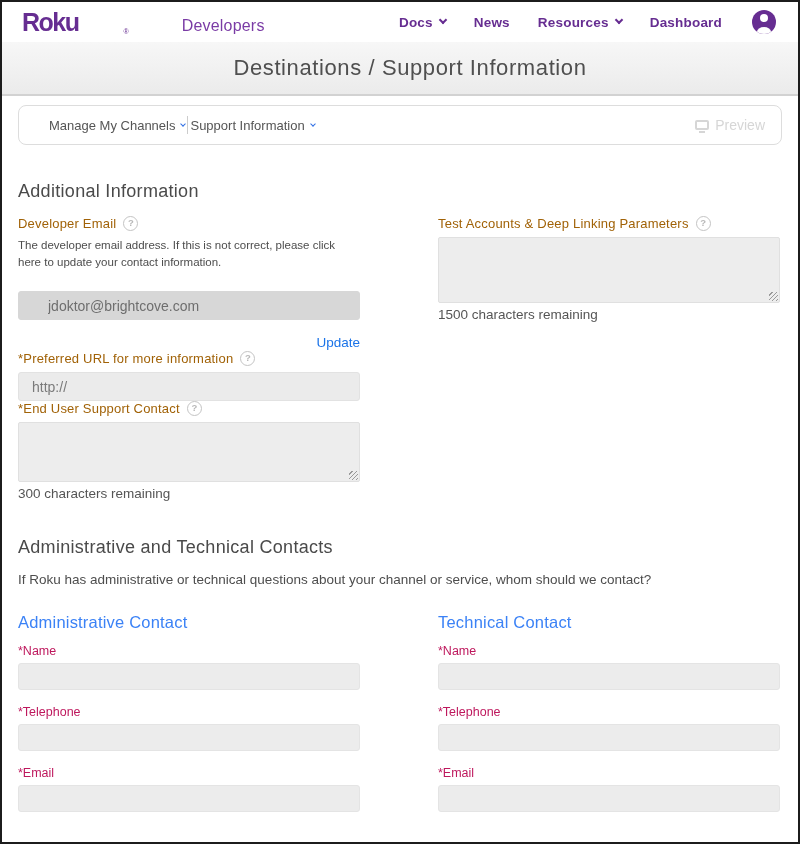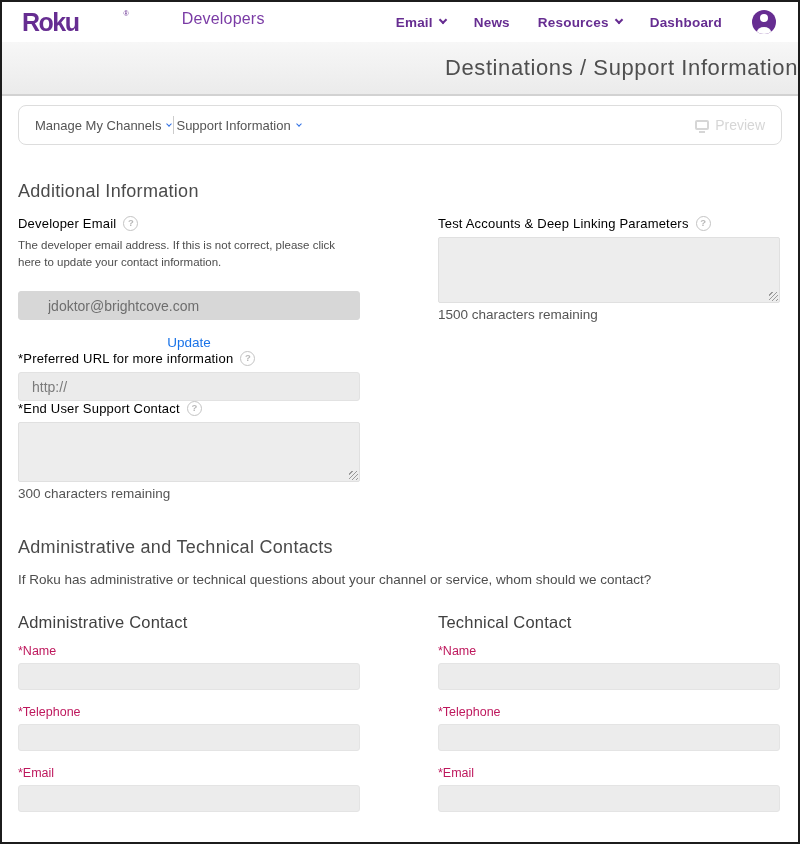--- a/index.html
+++ b/index.html
@@ -17,21 +17,21 @@
     display: flex; flex-direction: column;
     background: #fff;
   }
 
   
   .top-header {
     height: 40px; background: #fff;
     display: flex; align-items: center; justify-content: space-between;
     padding: 0 22px 0 20px; flex: 0 0 auto;
   }
-  .brand { display: flex; align-items: flex-start; gap: 44px; }
+  .brand { display: flex; align-items: flex-end; gap: 44px; }
   .logo {
     font-size: 25px; font-weight: 800; letter-spacing: -1.5px;
     color: #662d91; line-height: 1; cursor: pointer;
   }
   .logo-tm { font-size: 7px; color: #662d91; vertical-align: top; margin: 0 2px 0 1px; }
   .brand-suffix { font-size: 16px; color: #7a3ba5; margin-left: 7px; letter-spacing: 0.2px; }
   .main-nav { display: flex; align-items: center; gap: 28px; }
   .nav-item {
     display: flex; align-items: center; gap: 7px;
     color: #662d91; font-size: 13.5px; font-weight: 700; cursor: pointer;
@@ -55,35 +55,35 @@
   .av-body {
     position: absolute; bottom: -3px; left: 50%; transform: translateX(-50%);
     width: 14px; height: 10px; border-radius: 50% 50% 0 0; background: #fff;
   }
 
   
   .title-band {
     height: 54px; flex: 0 0 auto;
     background: linear-gradient(#f7f7f7, #ebebeb);
     border-bottom: 2px solid #d2d2d2;
-    display: flex; align-items: center; justify-content: flex-end; padding-left: 20px;
+    display: flex; align-items: center; justify-content: center; padding-left: 20px;
   }
   .page-title {
     font-size: 22px; font-weight: 400; color: #4f4f4f; letter-spacing: 0.6px;
   }
 
   
   .content { flex: 1; padding: 9px 16px 0; overflow: hidden; }
 
   .toolbar {
     border: 1px solid #ddd; border-radius: 8px; height: 40px;
     display: flex; align-items: center; justify-content: space-between;
     padding: 0 16px; background: #fff;
   }
-  .tb-left { display: flex; align-items: center; gap: 2px; }
+  .tb-left { display: flex; align-items: center; gap: 2px; margin-left: 14px; }
   .tb-menu {
     display: flex; align-items: center; gap: 6px;
     font-size: 13px; color: #555; cursor: pointer;
   }
   .tb-menu .chev { color: #2f6fe4; }
   .tb-divider { width: 1px; height: 18px; background: #ccc; }
   .tb-preview {
     display: flex; align-items: center; gap: 6px;
     color: #d6d6d6; font-size: 14px; cursor: default;
   }
@@ -98,36 +98,36 @@
 
   h2.section-h {
     font-size: 18px; font-weight: 400; color: #4a4a4a;
     margin: 36px 0 14px; letter-spacing: 0.3px;
   }
   .cols { display: flex; justify-content: space-between; }
   .col { width: 342px; }
   .col.right-col { margin-right: 2px; }
 
   .label-row { display: flex; align-items: center; margin-bottom: 6px; }
-  .field-label { font-size: 13px; color: #000000; letter-spacing: 0.2px; }
+  .field-label { font-size: 13px; color: #a16207; letter-spacing: 0.2px; }
   .help-icon {
     width: 15px; height: 15px; border-radius: 50%;
     border: 1.5px solid #c4c4c4; color: #b8b8b8;
     font-size: 9.5px; font-weight: 700; line-height: 12px; text-align: center;
     margin-left: 7px; cursor: pointer; display: inline-block;
   }
   .hint { font-size: 11.5px; line-height: 1.45; color: #4d4d4d; margin: 0 0 21px; }
 
   .input {
     width: 100%; height: 29px; border: 1px solid #e2e2e2; border-radius: 3px;
     background: #ebebeb; padding: 0 13px; font-size: 14px; color: #7a7a7a;
     font-family: "Liberation Sans", sans-serif; outline: none;
   }
   .input.disabled-input { background: #d7d7d7; border-color: #d7d7d7; color: #6e6e6e; padding-left: 29px; }
-  .update-row { text-align: center; margin-top: 13px; }
+  .update-row { text-align: right; margin-top: 13px; }
   .update-link { color: #1a73e8; font-size: 13.5px; text-decoration: none; cursor: pointer; }
 
   .ta-wrap { position: relative; }
   .textarea {
     width: 100%; height: 60px; border: 1px solid #e0e0e0; border-radius: 2px;
     background: #ededed; resize: none; outline: none;
     font-family: "Liberation Sans", sans-serif; font-size: 13px; padding: 6px 10px;
     display: block;
   }
   .textarea.tall { height: 66px; }
@@ -135,21 +135,21 @@
     position: absolute; right: 2px; bottom: 2px; width: 9px; height: 9px;
     background: repeating-linear-gradient(135deg, transparent 0 2px, #9a9a9a 2px 3px);
     pointer-events: none;
   }
   .remaining { font-size: 13.5px; color: #555; margin-top: 4px; }
 
   .field-gap { }
 
   .section-desc { font-size: 13.5px; color: #4d4d4d; margin: 0 0 26px; }
 
-  h3.contact-h { font-size: 16.5px; font-weight: 400; color: #404040; margin: 0 0 12px; letter-spacing: 0.2px; }
+  h3.contact-h { font-size: 16.5px; font-weight: 400; color: #3b82f6; margin: 0 0 12px; letter-spacing: 0.2px; }
   .contact-label { display: block; font-size: 12.5px; color: #be185d; margin-bottom: 5px; }
   .contact-input {
     width: 100%; height: 27px; border: 1px solid #e4e4e4; border-radius: 3px;
     background: #ececec; padding: 0 10px; font-size: 13px; color: #555;
     font-family: "Liberation Sans", sans-serif; outline: none;
     margin-bottom: 15px; display: block;
   }
 </style>
 </head>
 <body>
@@ -157,21 +157,21 @@
 <div class="frame">
 
   <header class="top-header">
     <div class="brand">
       <span class="logo">Roku</span>
         <sup class="logo-tm">®</sup>
       <span class="brand-suffix">Developers</span>
     </div>
     <nav class="main-nav">
       <div class="nav-item">
-        <span>Email</span>
+        <span>Docs</span>
         <span class="chev"></span>
       </div>
       <div class="nav-item">
         <span>News</span>
       </div>
       <div class="nav-item">
         <span>Resources</span>
         <span class="chev"></span>
       </div>
       <div class="nav-item">

